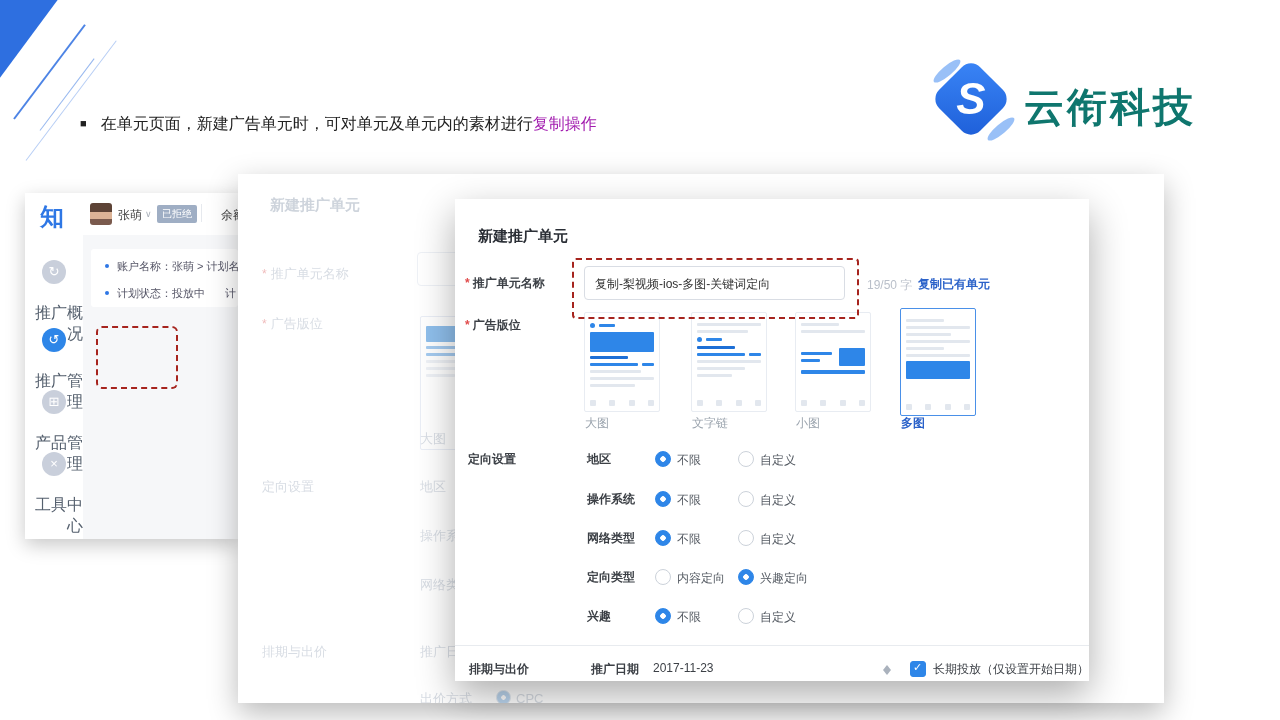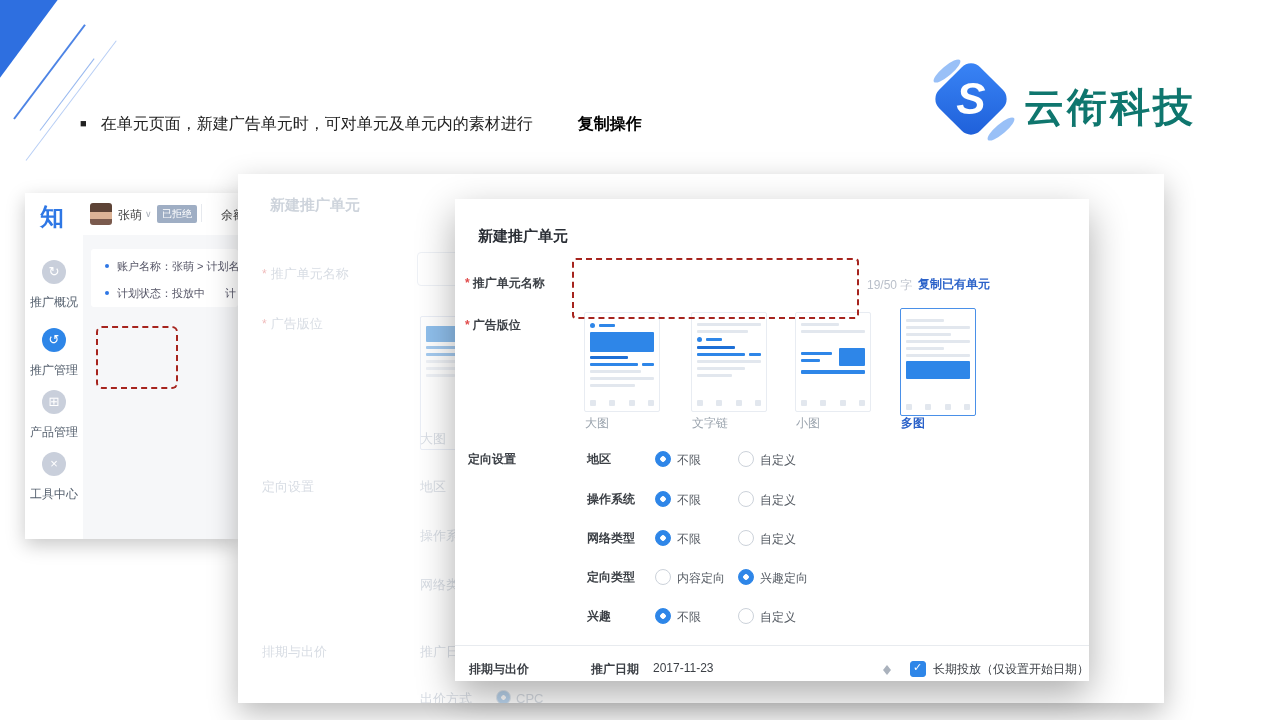--- a/index.html
+++ b/index.html
@@ -10,21 +10,21 @@
               clip-path:polygon(0 0,72% 0,0 72%);}
   .corner-line{position:absolute;height:2px;background:#2e6fe0;transform:rotate(-53deg);transform-origin:left center;}
   .cl1{left:14px;top:118px;width:118px;opacity:.85;}
   .cl2{left:40px;top:130px;width:90px;opacity:.5;height:1px;}
   .cl3{left:26px;top:160px;width:150px;opacity:.35;height:1px;}
   
   .title{position:absolute;left:105px;top:24px;font-size:28px;font-weight:800;letter-spacing:1px;white-space:nowrap;}
   .title .orange{color:#ed7d31;}
   .bullet{position:absolute;left:80px;top:114px;font-size:16px;color:#222;white-space:nowrap;}
   .bullet .mark{font-size:11px;position:relative;top:-2px;margin-right:14px;}
-  .bullet .hl{color:#000000;font-weight:700;margin-left:45px;}
+  .bullet .hl{color:#a21caf;font-weight:400;}
   
   .logo{position:absolute;left:928px;top:58px;width:320px;height:95px;}
   .logo-diamond{position:absolute;left:14px;top:12px;width:58px;height:58px;border-radius:13px;
      background:linear-gradient(135deg,#3b86f7 0%,#1d5ed8 100%);transform:rotate(45deg);}
   .logo-s{position:absolute;left:14px;top:12px;width:58px;height:58px;display:flex;align-items:center;justify-content:center;
      color:#fff;font-size:44px;font-weight:800;font-style:italic;}
   .logo-swoosh{position:absolute;width:34px;height:10px;border-radius:50%;background:#7fb0f5;opacity:.8;}
   .sw1{left:2px;top:8px;transform:rotate(-40deg);}
   .sw2{left:56px;top:66px;transform:rotate(-40deg);}
   .logo-text{position:absolute;left:96px;top:22px;font-size:40px;font-weight:800;color:#0f766e;letter-spacing:3px;}
@@ -57,21 +57,21 @@
   .tab-underline{position:absolute;left:15px;top:50px;width:52px;height:3px;background:#2e86e8;border-radius:2px;}
   .tab-divider{position:absolute;left:0;top:62px;right:0;height:1px;background:#eef0f3;}
   .th{position:absolute;left:15px;top:100px;font-size:12px;color:#333;white-space:nowrap;}
   .th-divider{position:absolute;left:0;top:126px;right:0;height:1px;background:#f0f2f5;}
   .trow{position:absolute;left:15px;top:136px;font-size:11px;color:#3e7bfa;white-space:nowrap;}
   .trow-divider{position:absolute;left:0;top:160px;right:0;height:1px;background:#f0f2f5;}
   .side-item{position:absolute;left:0;width:58px;text-align:center;}
   .side-ico{display:inline-block;width:24px;height:24px;border-radius:50%;background:#c9cfdb;color:#fff;
             font-size:13px;line-height:24px;text-align:center;}
   .side-ico.blue{background:#2e86e8;}
-  .side-lab{margin-top:10px;font-size:12px;color:#55606e;}
+  .side-lab{margin-top:19px;font-size:16px;color:#55606e;text-align:right;}
   
   .l2{left:238px;top:174px;width:926px;height:529px;z-index:2;}
   .l2 .g-title{position:absolute;left:32px;top:22px;font-size:15px;font-weight:700;color:#ced4dc;}
   .g-lab{position:absolute;font-size:13px;color:#d8dde4;white-space:nowrap;}
   .g-ast{color:#f0bcbc;margin-right:4px;font-size:12px;}
   .g-input{position:absolute;left:179px;top:78px;width:60px;height:32px;border:1px solid #eef1f6;border-radius:4px;}
   .g-card{position:absolute;left:182px;top:142px;width:48px;height:122px;border:1px solid #eaeef6;border-radius:2px;padding:5px;}
   .g-card .gl{height:3px;background:#eef1f6;border-radius:1px;margin:4px 0;}
   .g-card .gl.b{background:#a5cbf0;}
   .g-card .gimg{height:16px;background:#8fbfec;border-radius:1px;margin:4px 0;}
@@ -215,20 +215,21 @@
       <span class="g-radio"></span><span>CPC</span>
     </div>
   </div>
 
   <div class="layer l3 shadow3">
     <div class="m-title">新建推广单元</div>
 
     <div class="m-lab" style="left:10px;top:76px">
       <span class="m-ast">*</span><span>推广单元名称</span>
     </div>
+    <div class="m-input">复制-梨视频-ios-多图-关键词定向</div>
     <div class="m-counter">19/50 字</div>
     <div class="m-copylink">复制已有单元</div>
 
     <div class="m-lab" style="left:10px;top:118px">
       <span class="m-ast">*</span><span>广告版位</span>
     </div>
 
     <div class="card" style="left:129px;top:113px">
       <div class="rowln">
           <span class="dot"></span>

